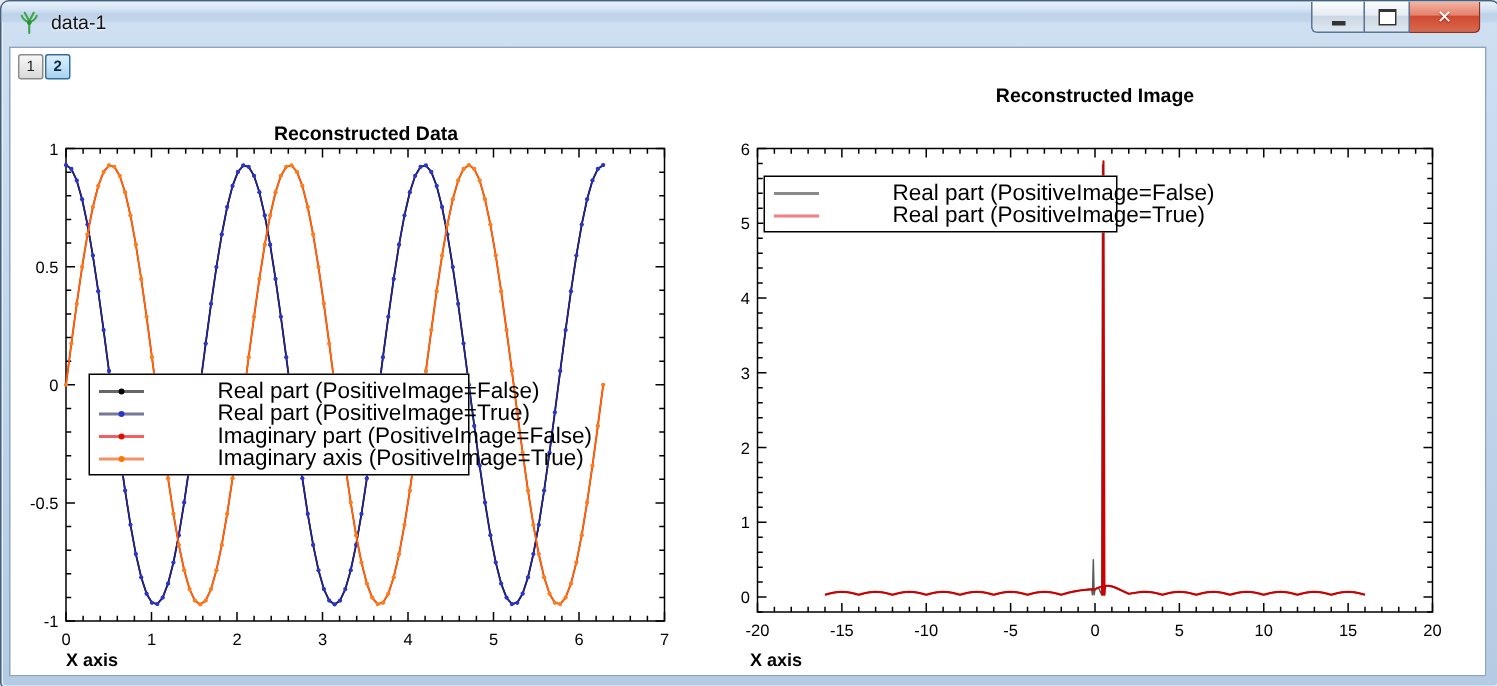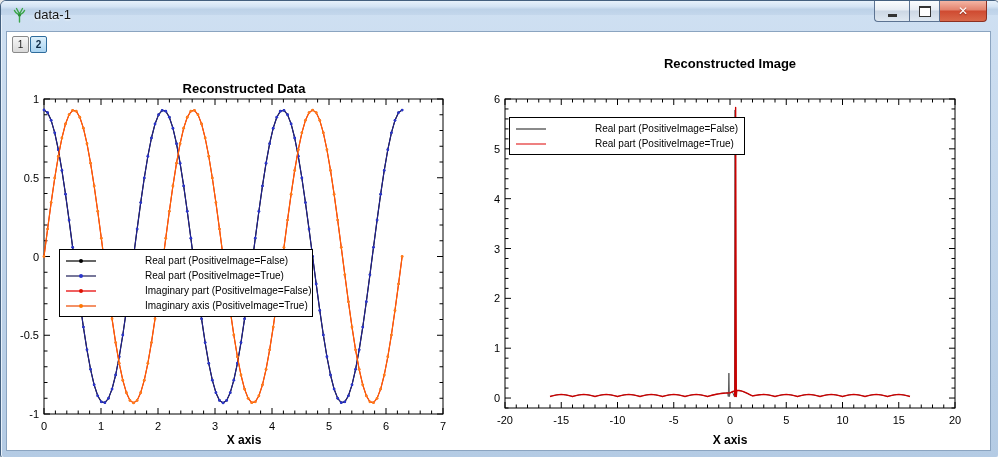--- a/index.html
+++ b/index.html
@@ -20,34 +20,34 @@
   .glyph-max{width:10px;height:8px;border:1px solid #333;border-top:2px solid #333;background:#fefefe;}
   .glyph-close{color:#fff;font-size:12px;font-weight:bold;text-shadow:0 1px 1px rgba(90,10,0,.6);line-height:1;}
   .client{position:absolute;left:5px;top:30px;right:8px;bottom:7px;background:#ffffff;border:1px solid #8ba4c0;box-sizing:border-box;}
   .tab{position:absolute;top:4px;width:17px;height:17px;box-sizing:border-box;border:1px solid #8a8a8a;border-radius:2px;
     background:linear-gradient(#f8f8f8,#d9d9d9);font-size:10px;color:#222;text-align:center;line-height:15px;cursor:default;}
   .tab.t1{left:5px;}
   .tab.t2{left:23px;border-color:#2f6c9c;background:linear-gradient(#ddf0fc,#a9d3f0);color:#0b2a45;font-weight:bold;}
   .plot-title{position:absolute;font-size:13px;font-weight:bold;color:#000;text-align:center;}
   #title-left{left:37px;top:8px;width:400px;margin-top:41px;}
   #title-right{left:493px;top:24px;width:460px;}
-  .xaxis-label{position:absolute;font-size:12px;font-weight:bold;color:#000;text-align:center;}
+  .xaxis-label{position:absolute;font-size:12px;font-weight:bold;color:#000;text-align:left;}
   #xlabel-left{left:37px;top:401px;width:400px;}
   #xlabel-right{left:493px;top:401px;width:460px;}
   svg.plot{position:absolute;top:50px;}
   #svgL{left:0px;}
   #svgR{left:470px;}
   .legend{position:absolute;border:1px solid #000;background:#fff;padding:3px 6px;z-index:5;}
   #legendL{left:52px;top:217px;width:240px;}
   #legendR{left:502px;top:85px;width:222px;}
   .lrow{display:flex;align-items:center;height:15px;}
   .lsample{position:relative;width:30px;height:10px;margin-right:9px;flex:0 0 30px;}
   .lline{position:absolute;left:0;top:4px;width:30px;height:2px;}
   .ldot{position:absolute;left:13px;top:3px;width:4px;height:4px;border-radius:50%;}
-  .ltext{font-size:10px;color:#000;white-space:nowrap;padding-left:40px;}
+  .ltext{font-size:15px;color:#000;white-space:nowrap;padding-left:40px;}
 </style>
 </head>
 <body>
 
 <div class="window">
   <div class="titlebar">
     <svg class="app-icon" viewBox="0 0 17 17">
       <path d="M8.5 15 L8.5 8 M8.5 8 C6.5 7 4.5 6.5 3.5 3.5 M8.5 8 C10.5 7 12.5 6.5 13.5 3.5 M8.5 7 L5.5 1.5 M8.5 7 L11.5 1.5" stroke="#3aa648" stroke-width="1.4" fill="none" stroke-linecap="round"></path>
       <circle cx="8.5" cy="8" r="1.6" fill="#2e8c3c"></circle>
     </svg>

